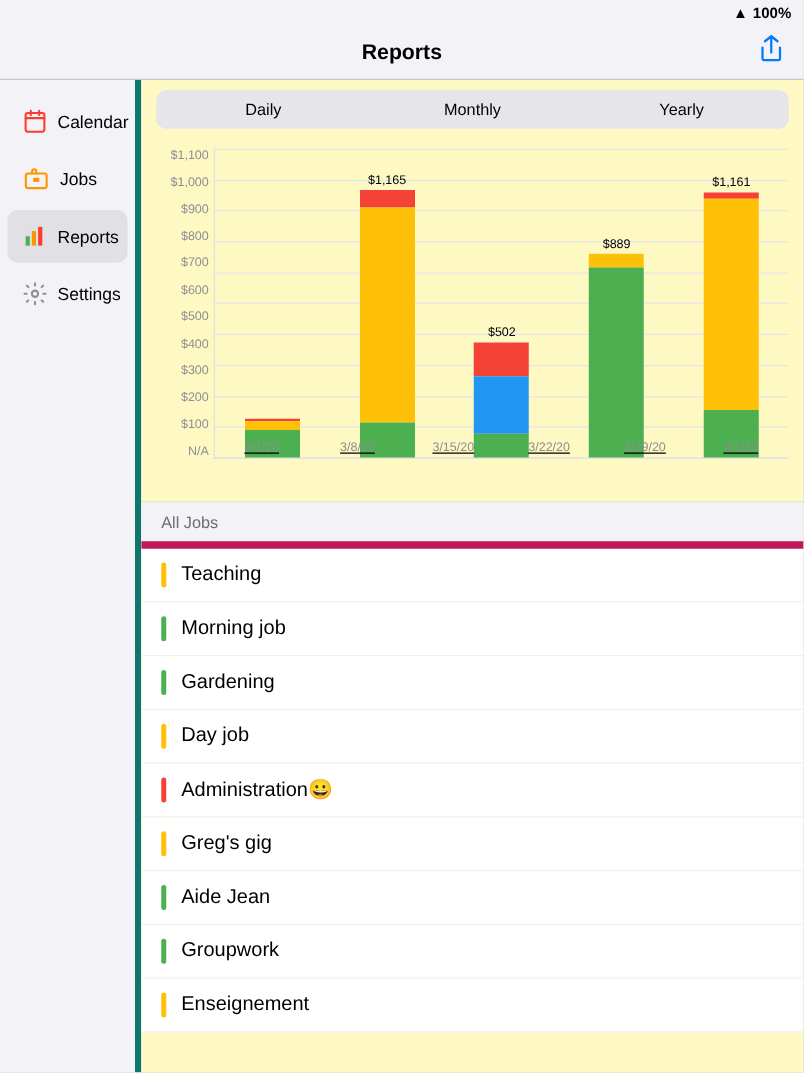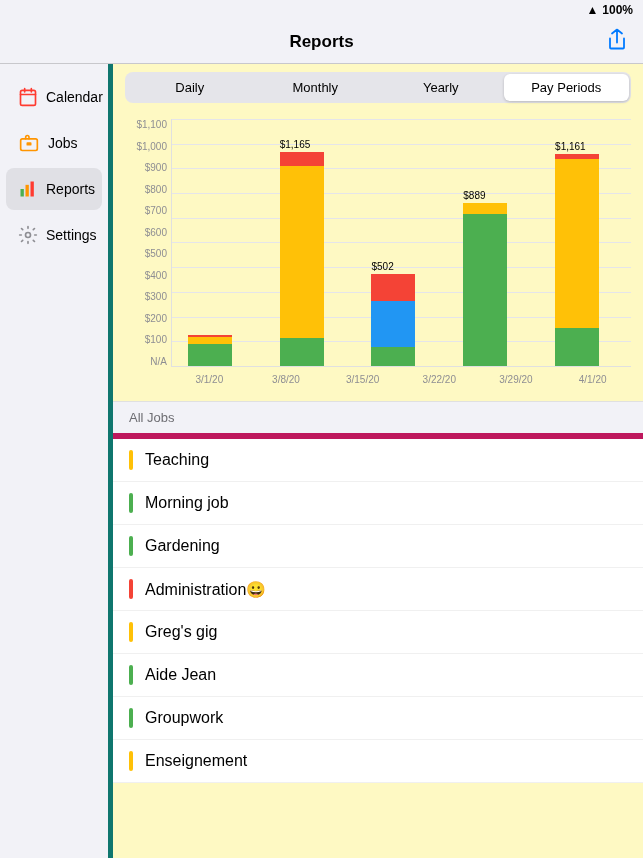--- a/index.html
+++ b/index.html
@@ -193,20 +193,21 @@
       pointer-events: none;
     }
     .grid-line {
       width: 100%;
       border-top: 1px solid #e5e5ea;
     }
 
     .bar-group {
       display: flex;
       flex-direction: column;
+      align-items: center;
       position: relative;
       width: 60px;
     }
     .bar-value-label {
       font-size: 10px;
       color: #000;
       margin-bottom: 2px;
       font-weight: 500;
     }
     .stacked-bar {
@@ -216,25 +217,26 @@
     }
     .bar-segment {
       width: 100%;
     }
 
     
     .x-axis {
       position: absolute;
       left: 46px;
       right: 0;
-      bottom: 4px;
+      bottom: 16px;
       height: 28px;
       display: flex;
       justify-content: space-around;
-      align-items: center;
+      align-items: flex-start;
+      text-decoration: underline;
     }
     .x-label {
       font-size: 10px;
       color: #8e8e93;
       text-align: center;
       width: 60px;
     }
 
     
     .divider {
@@ -340,21 +342,20 @@
       <span class="sidebar-item-label">Settings</span>
     </div>
   </div>
 
   <div class="content-area">
 
     <div class="segment-control">
       <button class="segment-btn">Daily</button>
       <button class="segment-btn">Monthly</button>
       <button class="segment-btn">Yearly</button>
-      <button class="segment-btn active">Pay Periods</button>
     </div>
 
     <div class="chart-container">
       <div class="chart-wrapper">
 
         <div class="grid-lines">
           <div class="grid-line"></div>
           <div class="grid-line"></div>
           <div class="grid-line"></div>
           <div class="grid-line"></div>
@@ -446,20 +447,24 @@
         </div>
         <div class="job-item">
           <div class="job-color-bar" style="background-color: rgb(76, 175, 80);"></div>
           <span class="job-name">Morning job</span>
         </div>
         <div class="job-item">
           <div class="job-color-bar" style="background-color: rgb(76, 175, 80);"></div>
           <span class="job-name">Gardening</span>
         </div>
         <div class="job-item">
+          <div class="job-color-bar" style="background-color: rgb(255, 193, 7);"></div>
+          <span class="job-name">Day job</span>
+        </div>
+        <div class="job-item">
           <div class="job-color-bar" style="background-color: rgb(244, 67, 54);"></div>
           <span class="job-name">Administration😀</span>
         </div>
         <div class="job-item">
           <div class="job-color-bar" style="background-color: rgb(255, 193, 7);"></div>
           <span class="job-name">Greg's gig</span>
         </div>
         <div class="job-item">
           <div class="job-color-bar" style="background-color: rgb(76, 175, 80);"></div>
           <span class="job-name">Aide Jean</span>

